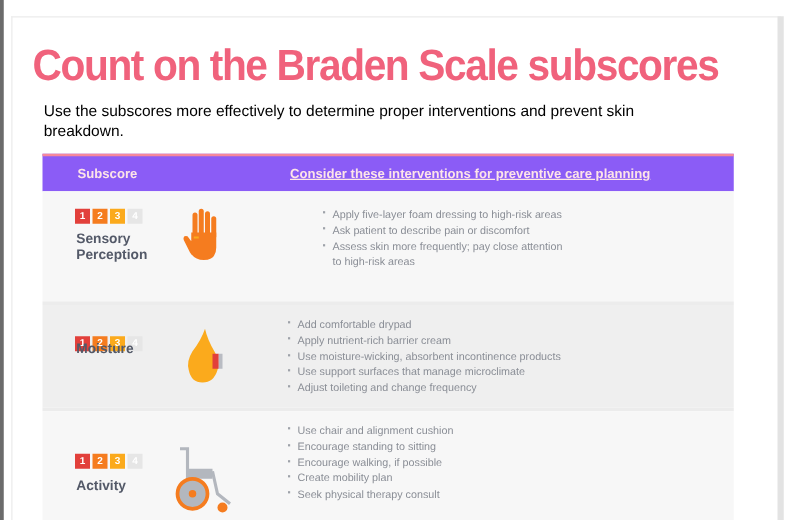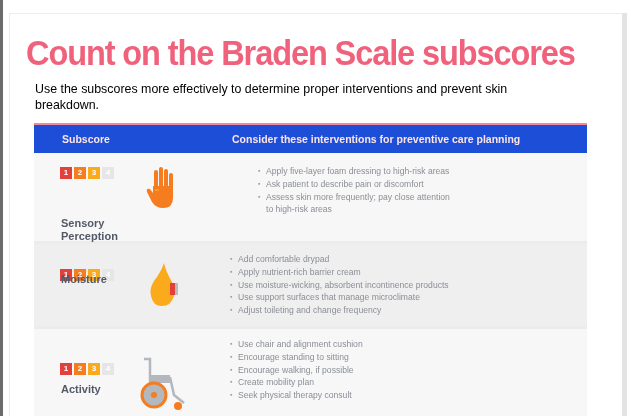--- a/index.html
+++ b/index.html
@@ -21,26 +21,26 @@
     font-family:"Liberation Sans", sans-serif; font-weight:bold;
     font-size:35px; letter-spacing:-1.2px; color:#f0627c;
     white-space:nowrap; transform:scaleX(0.93); transform-origin:left top;
   }
   .subtitle {
     position:absolute; left:35px; top:81px; width:500px;
     font-size:12.4px; line-height:16px; color:#000000;
   }
   .table { position:absolute; left:34px; top:123px; width:553px; }
   .thead {
-    height:28px; background:#1d4ed8; color:#fde4e8;
+    height:28px; background:#8b5cf6; color:#fde4e8;
     font-size:10.5px; font-weight:bold; position:relative;
     border-top:2px solid #f6889b;
   }
   .th-sub { position:absolute; left:28px; top:8px; }
-  .th-int { position:absolute; left:198px; top:8px; }
+  .th-int { position:absolute; left:198px; top:8px;text-decoration:underline; }
   .row { position:relative; }
   .row.light { background:#f7f7f7; }
   .row.dark { background:#efefef; }
   .score { position:absolute; left:26px; display:flex; gap:2px; }
   .sq { width:12px; height:12px; font-size:8px; color:#fff; text-align:center; line-height:12px; font-weight:bold; }
   .sq.s1 { background:#e2403b; }
   .sq.s2 { background:#f57c1f; }
   .sq.s3 { background:#fbaa1c; }
   .sq.s4 { background:#e6e6e6; }
   .label { position:absolute; left:27px; font-size:11px; font-weight:bold; color:#535968; line-height:13px; }
@@ -66,21 +66,21 @@
     <span class="th-int">Consider these interventions for preventive care planning</span>
   </div>
 
   <div class="row light" style="height:88px;">
     <div class="score" style="top:14px;">
       <div class="sq s1">1</div>
       <div class="sq s2">2</div>
       <div class="sq s3">3</div>
       <div class="sq s4">4</div>
     </div>
-    <div class="label" style="top:32px;margin-top:32px;">
+    <div class="label" style="top:32px;">
       <div>Sensory</div>
       <div>Perception</div>
     </div>
     <div class="icon" style="left:112px; top:13px;">
       <svg width="30" height="44" viewBox="0 0 30 44">
         <rect x="8" y="4" width="4" height="20" rx="2" fill="#f57c1f"></rect>
         <rect x="13" y="1" width="4" height="22" rx="2" fill="#f57c1f"></rect>
         <rect x="18" y="3" width="4" height="20" rx="2" fill="#f57c1f"></rect>
         <rect x="23" y="7" width="4" height="18" rx="2" fill="#f57c1f"></rect>
         <path d="M7 20 L27 20 L27 32 Q27 42 17 42 Q10 42 6 36 L1 26 Q0 22 4 23 L7 27 Z" fill="#f57c1f"></path>

